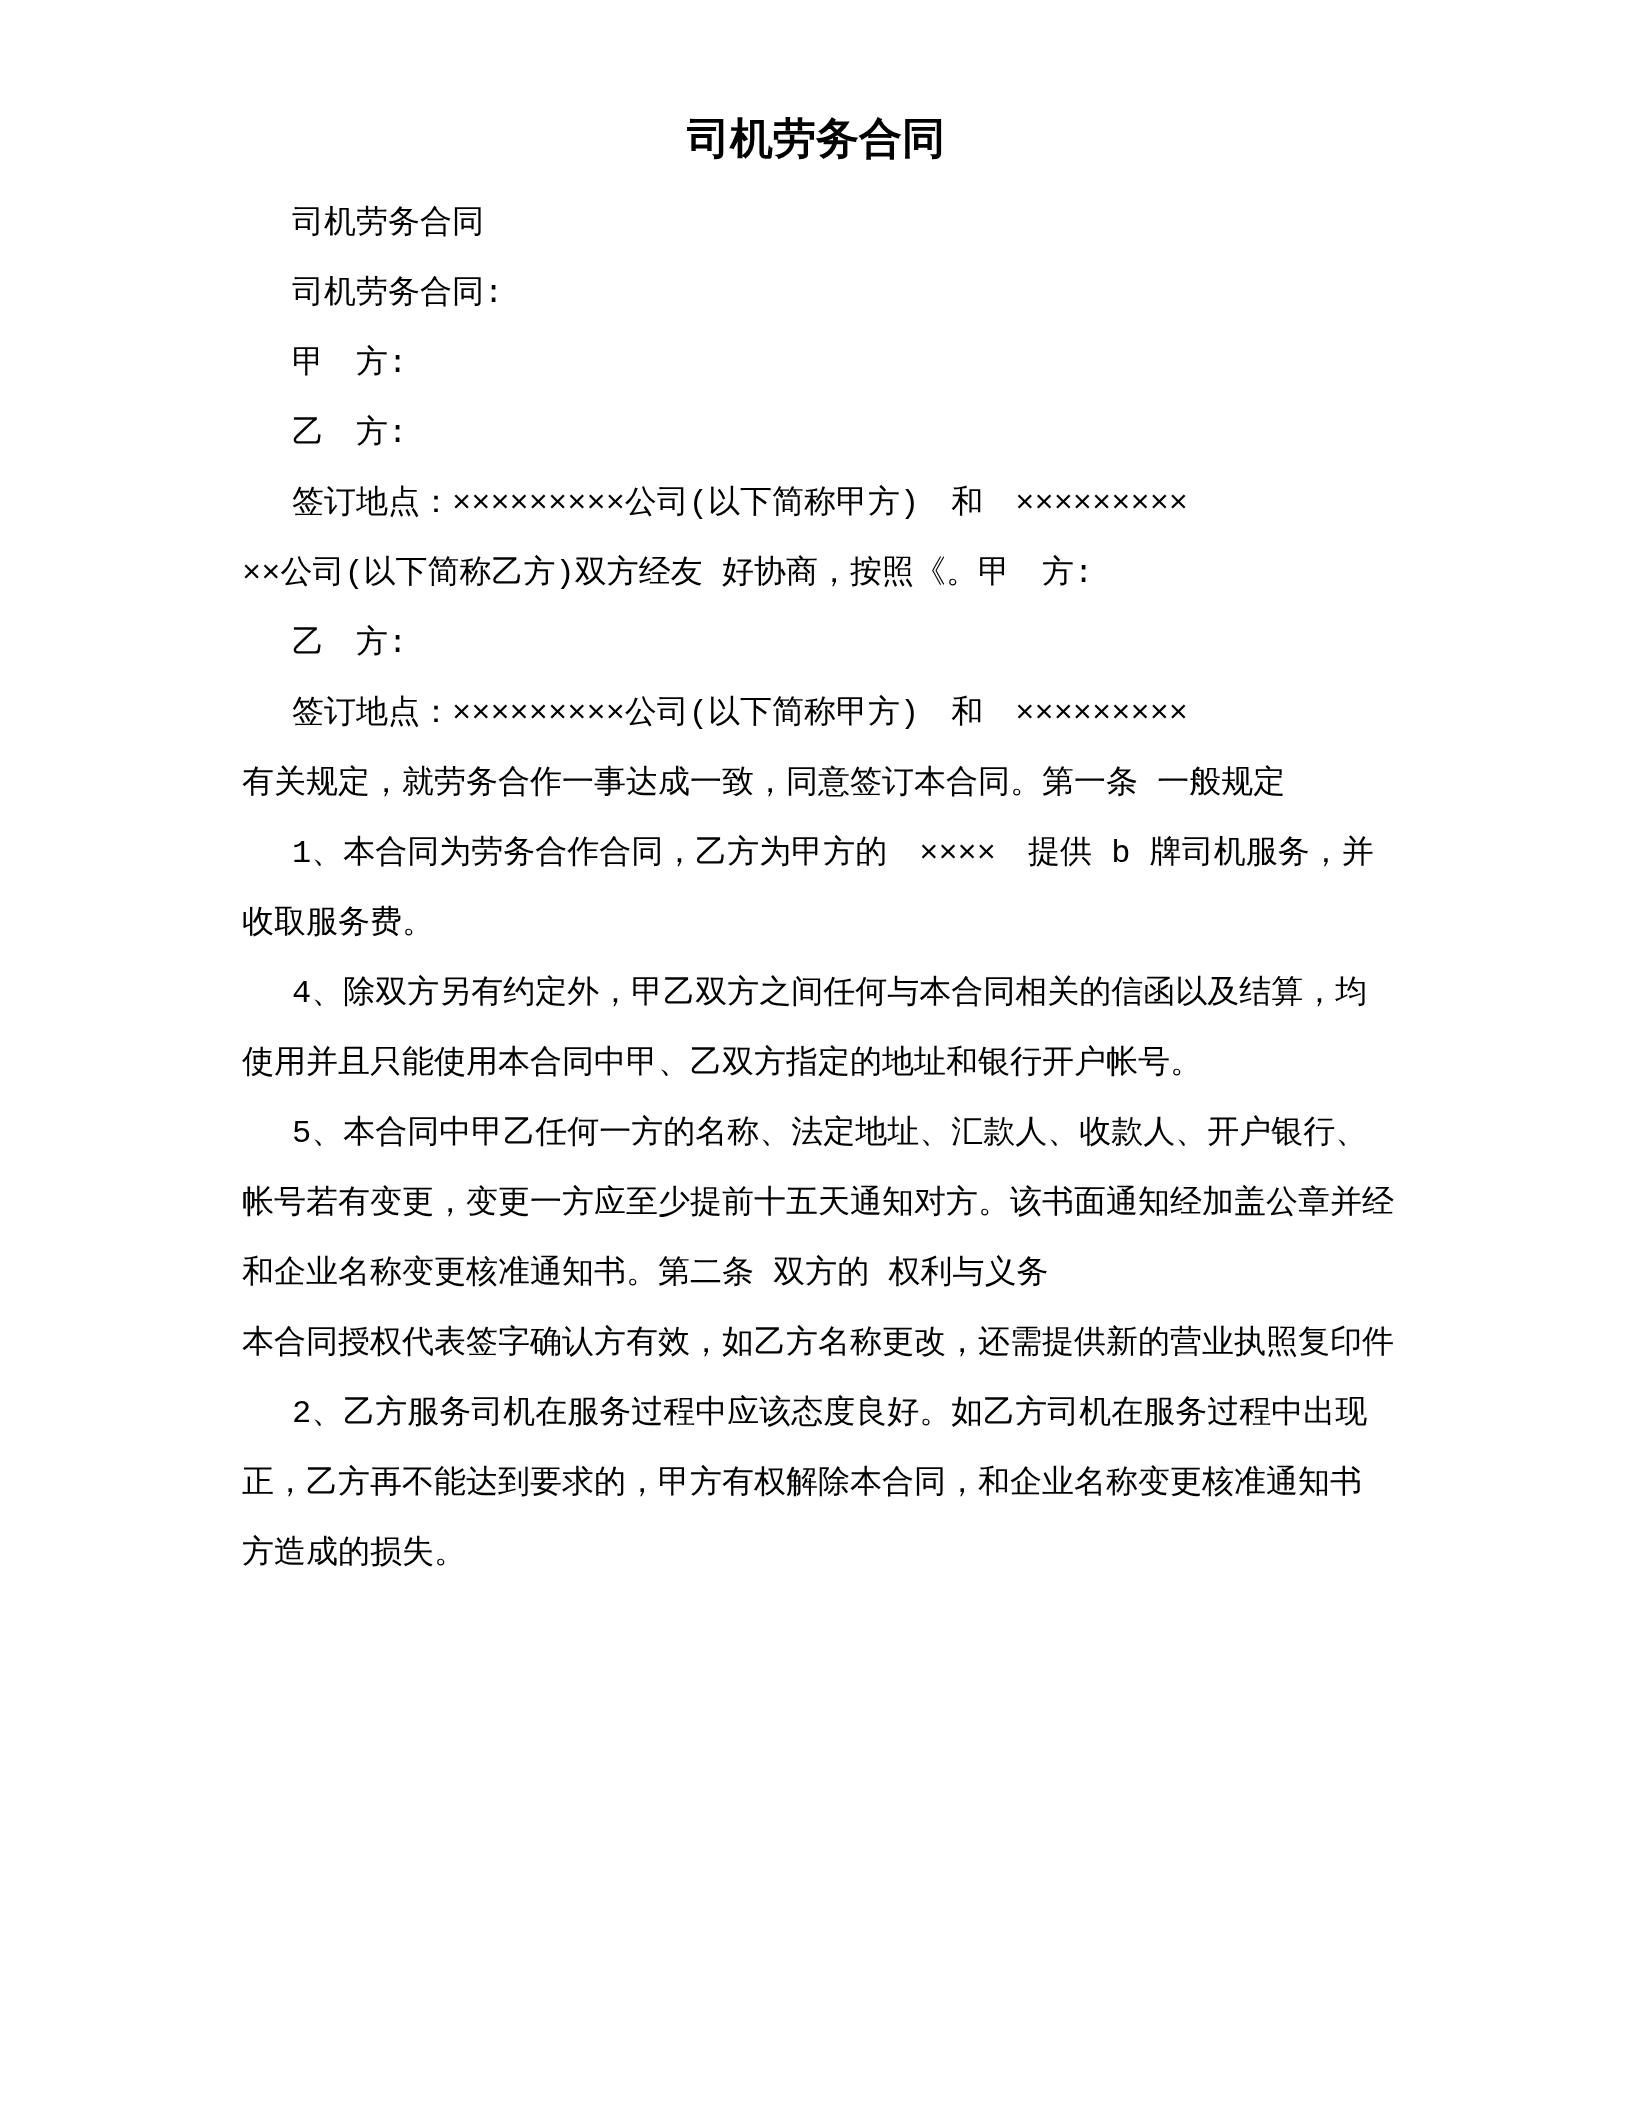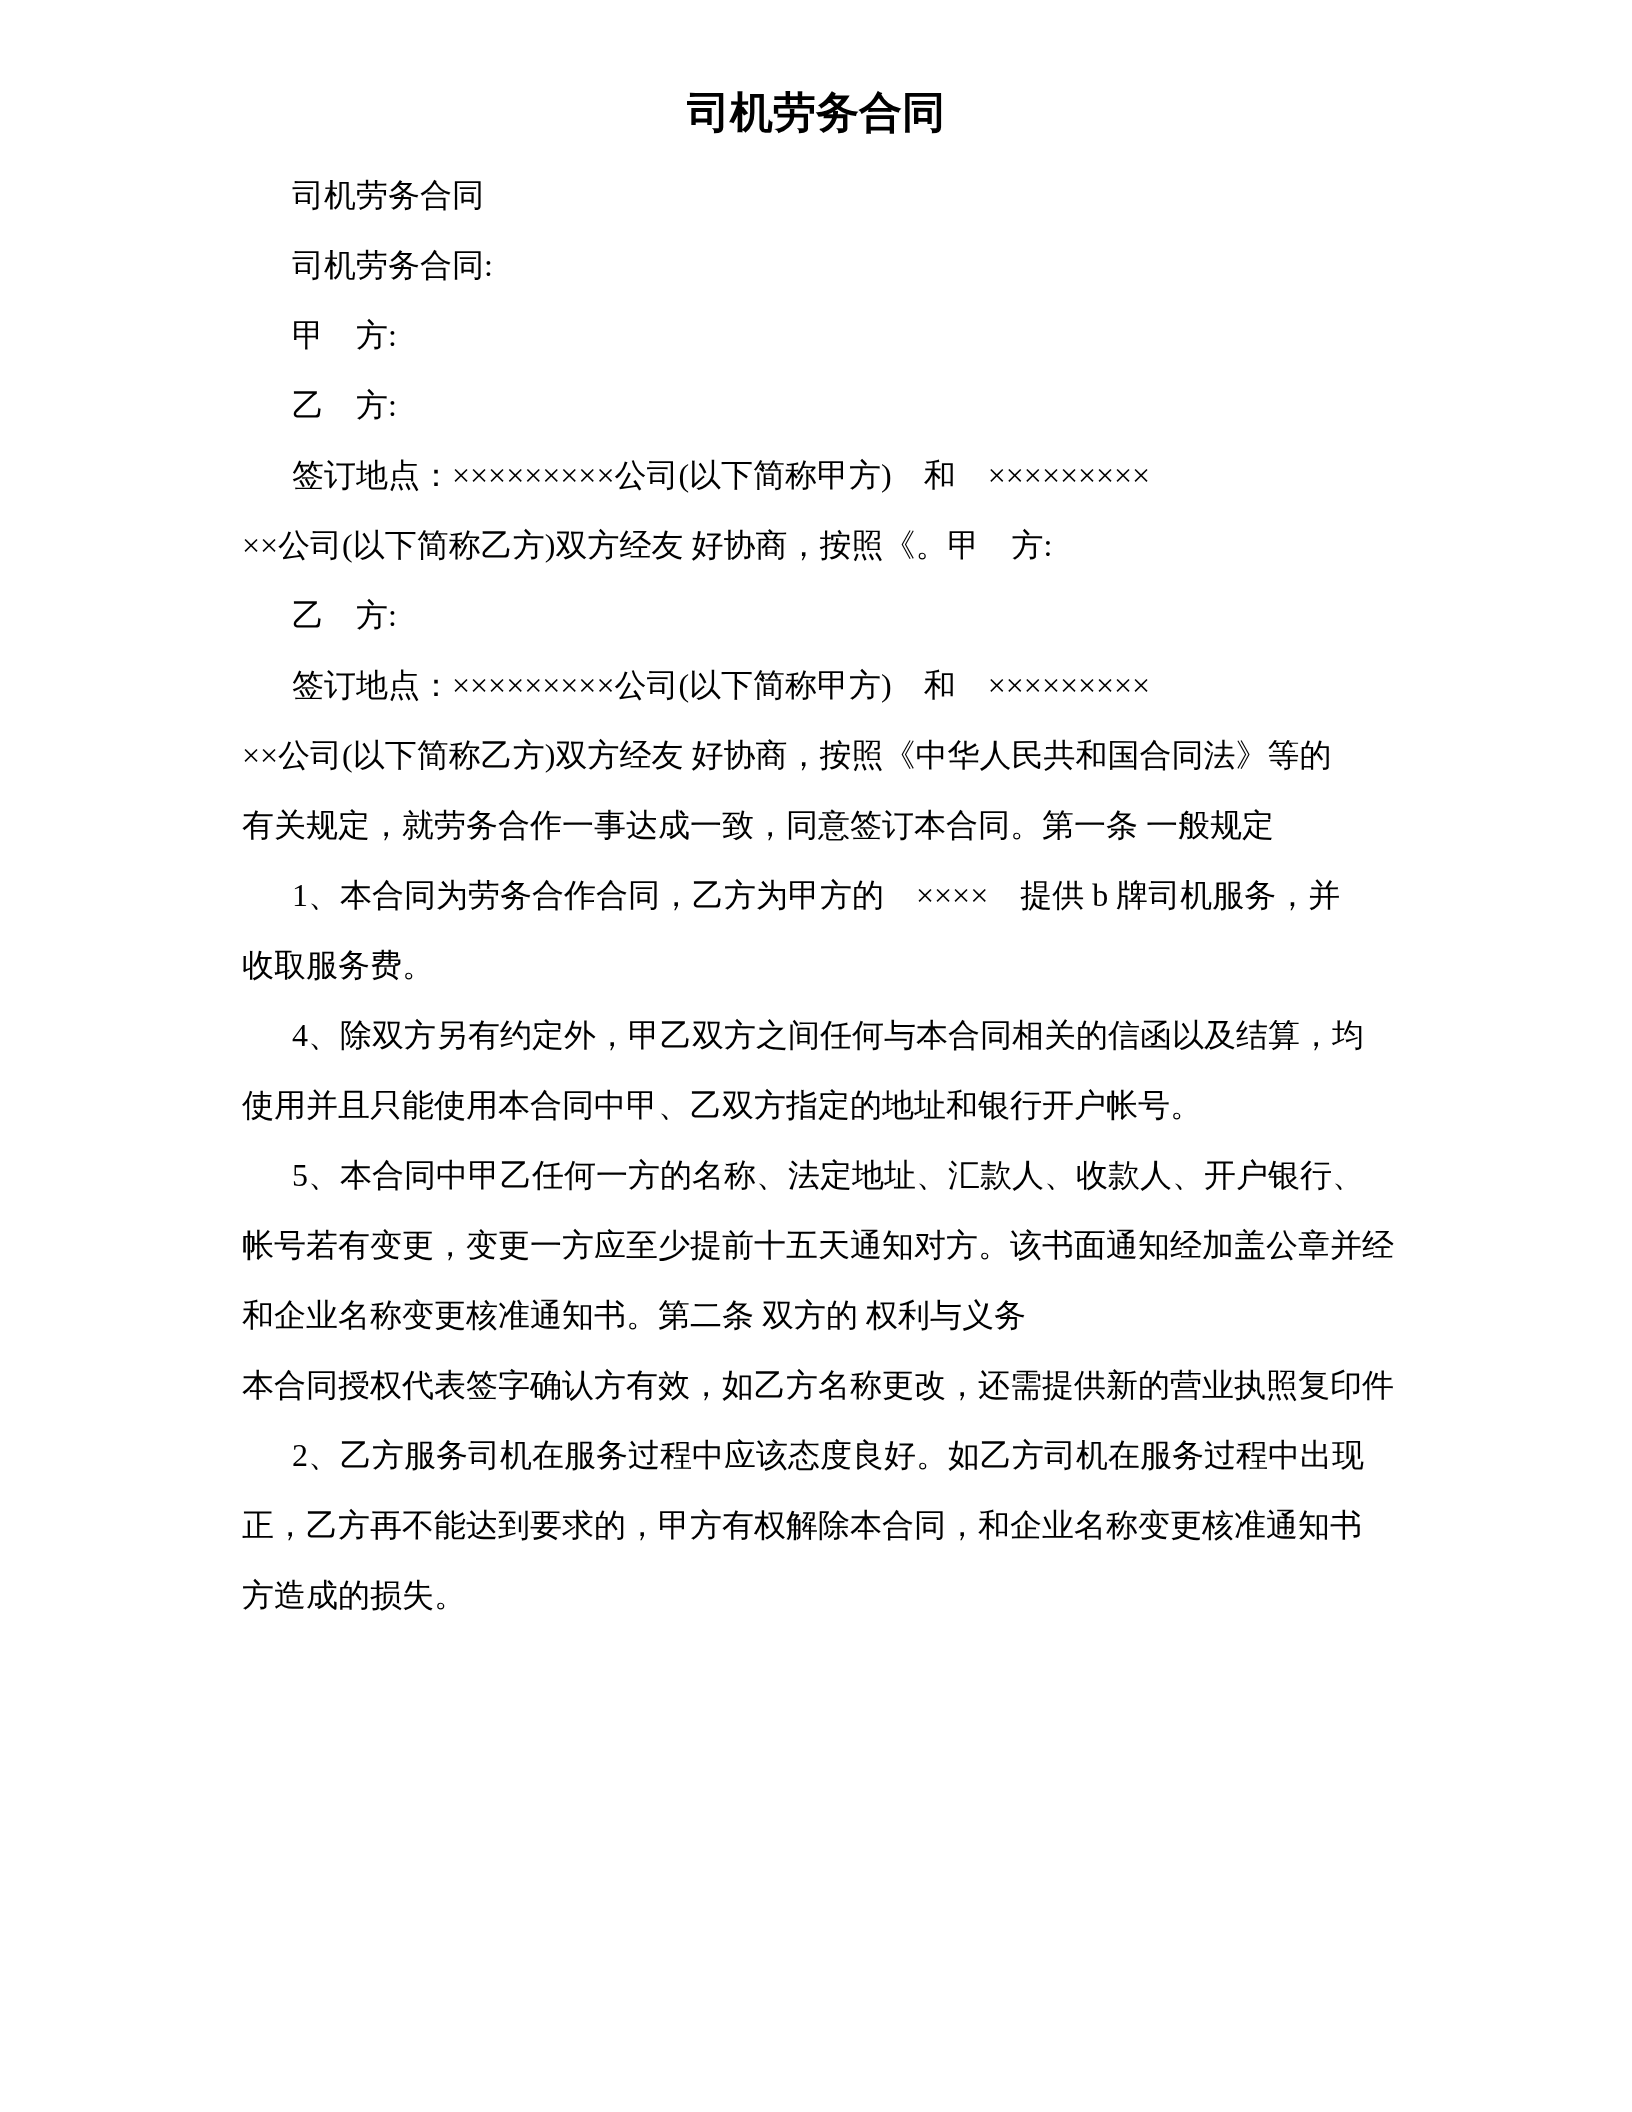--- a/index.html
+++ b/index.html
@@ -7,22 +7,22 @@
     padding: 0;
     background: #ffffff;
   }
   .page {
     position: relative;
     width: 1632px;
     height: 2112px;
     box-sizing: border-box;
     background: #ffffff;
     color: #000000;
-    font-family: Liberation Serif, serif;
-    padding-top: 88px;
+    font-family: Liberation Mono, monospace;
+    padding-top: 117px;
     overflow: hidden;
   }
   .doc-title {
     margin: 0;
     width: 100%;
     text-align: center;
     font-size: 43px;
     line-height: 50px;
     font-weight: bold;
     color: #000000;
@@ -51,21 +51,20 @@
   <h1 class="doc-title">司机劳务合同</h1>
   <div class="content">
       <div class="line indent">司机劳务合同</div>
       <div class="line indent">司机劳务合同:</div>
       <div class="line indent">甲　方:</div>
       <div class="line indent">乙　方:</div>
       <div class="line indent">签订地点：×××××××××公司(以下简称甲方)　和　×××××××××</div>
       <div class="line">××公司(以下简称乙方)双方经友 好协商，按照《。甲　方:</div>
       <div class="line indent">乙　方:</div>
       <div class="line indent">签订地点：×××××××××公司(以下简称甲方)　和　×××××××××</div>
-      <div class="line">××公司(以下简称乙方)双方经友 好协商，按照《中华人民共和国合同法》等的</div>
       <div class="line">有关规定，就劳务合作一事达成一致，同意签订本合同。第一条 一般规定</div>
       <div class="line indent">1、本合同为劳务合作合同，乙方为甲方的　××××　提供 b 牌司机服务，并</div>
       <div class="line">收取服务费。</div>
       <div class="line indent">4、除双方另有约定外，甲乙双方之间任何与本合同相关的信函以及结算，均</div>
       <div class="line">使用并且只能使用本合同中甲、乙双方指定的地址和银行开户帐号。</div>
       <div class="line indent">5、本合同中甲乙任何一方的名称、法定地址、汇款人、收款人、开户银行、</div>
       <div class="line">帐号若有变更，变更一方应至少提前十五天通知对方。该书面通知经加盖公章并经</div>
       <div class="line">和企业名称变更核准通知书。第二条 双方的 权利与义务</div>
       <div class="line">本合同授权代表签字确认方有效，如乙方名称更改，还需提供新的营业执照复印件</div>
       <div class="line indent">2、乙方服务司机在服务过程中应该态度良好。如乙方司机在服务过程中出现</div>

